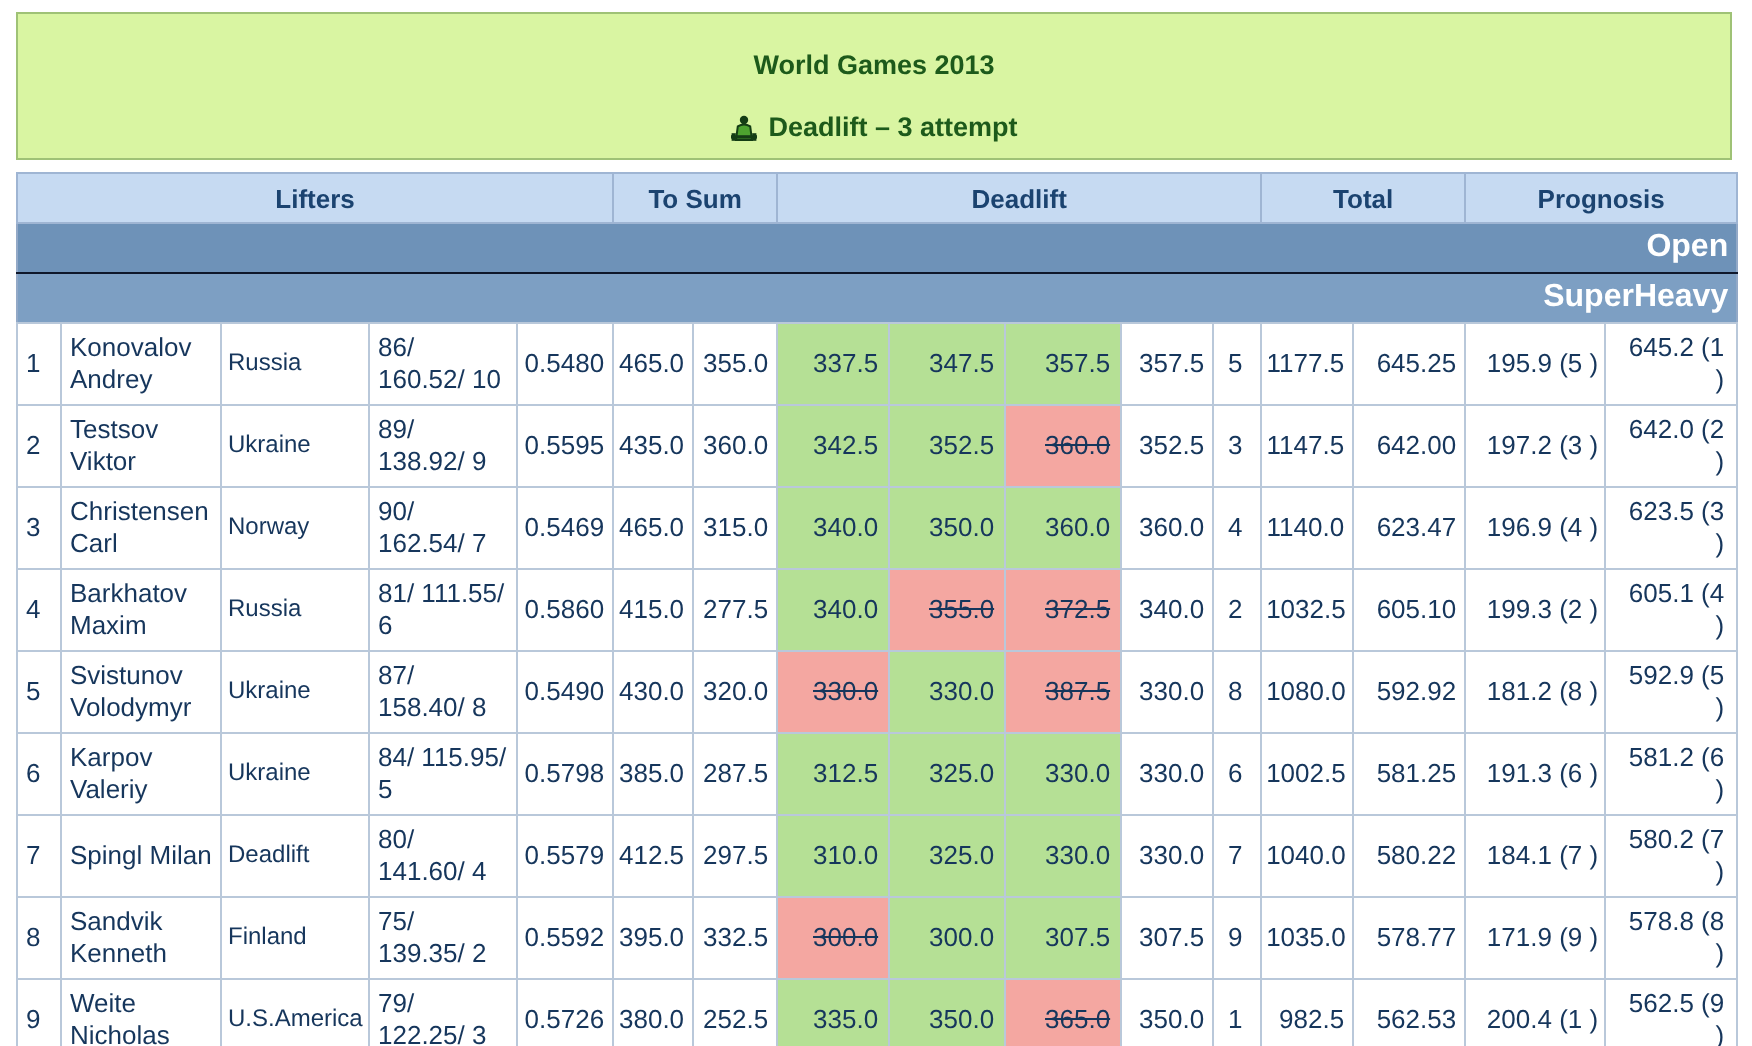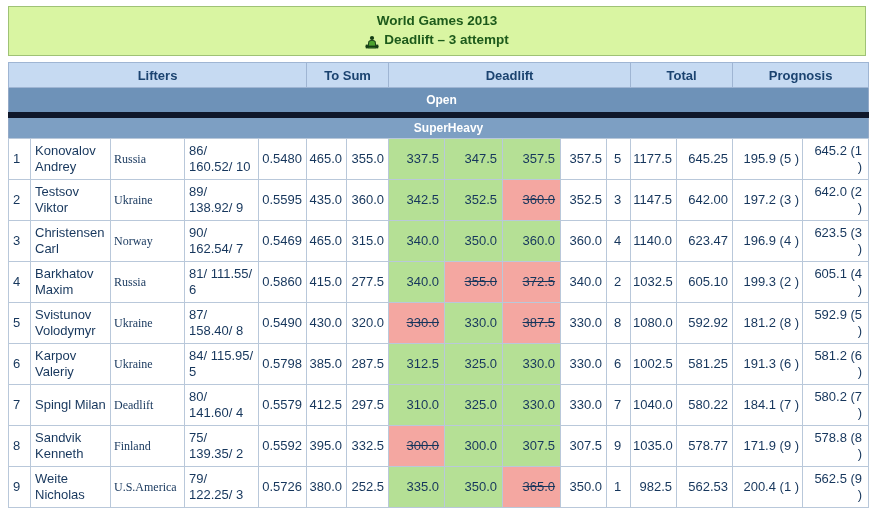--- a/index.html
+++ b/index.html
@@ -20,22 +20,23 @@
     border: 1px solid #9fc276;
     text-align: center;
     padding: 4px 0 6px 0;
     margin-bottom: 6px;
   }
   .title-line {
     font-weight: bold;
     font-size: 13.5px;
     line-height: 19px;
     color: var(--title-text);
-  }
-  .event-line { display: flex; align-items: flex-end; justify-content: center; gap: 5px; }
+    margin-top: 12px;
+  }
+  .event-line { display: flex; align-items: center; justify-content: center; gap: 5px; }
   .lifter-ico { display: inline-block; width: 14px; height: 14px; }
 
   
   table.results {
     table-layout: fixed;
     width: 860px;
     border-collapse: collapse;
     border: 1px solid #93a9c7;
   }
   th {
@@ -54,33 +55,33 @@
     border: 1px solid var(--border);
     color: var(--text);
     font-size: 13px;
     line-height: 1.22;
     padding: 2px 4px 2px 2px;
     vertical-align: middle;
     overflow: hidden;
   }
   tr.data td { height: 36px; }
 
-  .band td { color: #fff; font-weight: bold; font-size: 12px; border: none; text-align: center; }
+  .band td { color: #fff; font-weight: bold; font-size: 16px; border: none; text-align: right; }
   .band.open td { background: var(--band-open); height: 20px; padding-left: 10px; }
-  .band.sub  td { background: var(--band-sub);  height: 16px; padding-left: 24px; border-top: 6px solid #0f172a; }
+  .band.sub  td { background: var(--band-sub);  height: 16px; padding-left: 24px; border-top: 1px solid #0f172a; }
 
   .ok   { background: var(--good); }
   .fail { background: var(--fail); text-decoration: line-through; }
 
   .al { text-align: left; }
   .ar { text-align: right; }
   .ac { text-align: center; }
   .c-pl   { padding-left: 4px; }
   .c-name { padding-left: 4px; }
-  .c-team { padding-left: 3px; font-size: 12px; font-family: Liberation Serif, serif; }
+  .c-team { padding-left: 3px; font-size: 12px; }
   .c-by   { padding-left: 4px; }
   .att    { padding-right: 5px; }
   .c-progdl    { padding: 2px 3px; }
   .c-progtotal { padding: 2px 6px 2px 5px; }
 </style>
 </head>
 <body>
 
 <div class="page">
 

